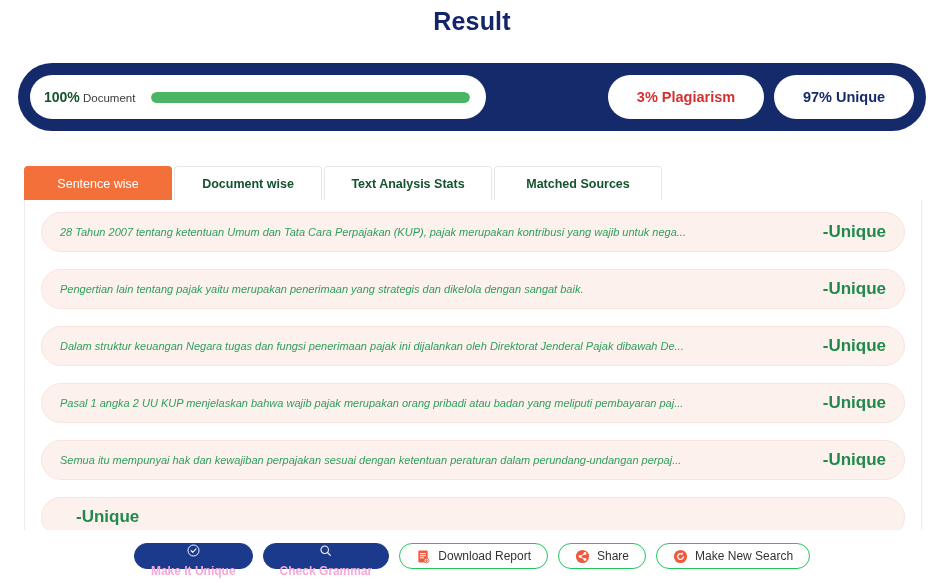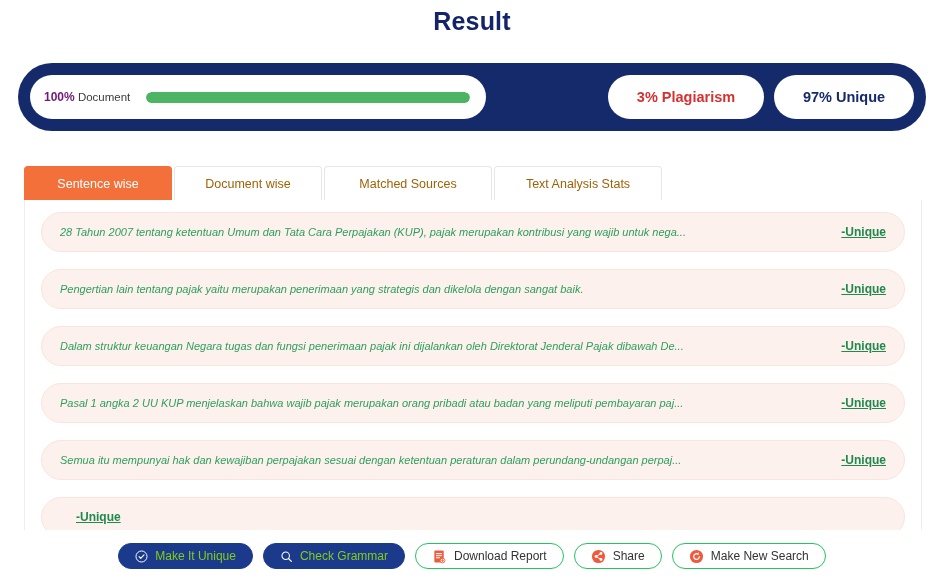--- a/index.html
+++ b/index.html
@@ -37,21 +37,21 @@
     background: #ffffff;
     border-radius: 22px;
     height: 44px;
     width: 456px;
     display: flex;
     align-items: center;
     padding: 0 14px;
     flex: 0 0 auto;
   }
   .progress-label { font-size: 11.5px; color: #3b3b3b; white-space: nowrap; }
-  .progress-label b { color: #701a75; font-size: 12px; font-weight: bold; }
+  .progress-label b { color: #14532d; font-size: 14px; font-weight: bold; }
   .progress-track {
     flex: 1;
     height: 11px;
     margin-left: 16px;
     margin-right: 2px;
     background: #ffffff;
     border-radius: 6px;
     overflow: hidden;
   }
   .progress-fill {
@@ -87,28 +87,29 @@
     display: flex;
     align-items: flex-end;
     border-bottom: 5px solid #1d4ed8;
   }
   .tab {
     height: 34px;
     display: flex;
     align-items: center;
     justify-content: center;
     font-size: 12.5px;
-    color: #a16207;
+    color: #14532d;
     background: #ffffff;
     border: 1px solid #e7e7e7;
     border-bottom: none;
     border-radius: 4px 4px 0 0;
     padding: 0 20px;
     margin-right: 2px;
     white-space: nowrap;
+    font-weight: bold;
   }
   .tab.active {
     background: #f4703a;
     color: #ffffff;
     border-color: #f4703a;
     font-weight: normal;
   }
   .tab:nth-child(1) { min-width: 148px; }
   .tab:nth-child(2) { min-width: 148px; }
   .tab:nth-child(3) { min-width: 168px; }
@@ -138,26 +139,25 @@
   .sentence-text {
     font-size: 11px;
     color: #2e9e5b;
     white-space: nowrap;
     overflow: hidden;
     text-overflow: clip;
     flex: 1;
     font-style: italic;
   }
   .sentence-tag {
-    font-size: 12px;
+    font-size: 17px;
     font-weight: bold;
     color: #1f8a4c;
     margin-left: 16px;
     white-space: nowrap;
-    text-decoration: underline;
   }
 
   
   .action-bar {
     position: absolute;
     left: 0; bottom: 0;
     width: 944px; height: 52px;
     background: #ffffff;
     display: flex;
     align-items: center;
@@ -170,23 +170,24 @@
     display: flex;
     align-items: center;
     gap: 7px;
     padding: 0 16px;
     font-size: 12px;
     white-space: nowrap;
     cursor: pointer;
   }
   .action-btn.primary {
     background: #1b3a8c;
-    color: #84cc16;
+    color: #f9a8d4;
     border: 1px solid #1b3a8c;
-    font-weight: normal;
+    font-weight: bold;
+    flex-direction: column;
   }
   .action-btn.ghost {
     background: #ffffff;
     color: #333333;
     border: 1px solid #22c55e;
   }
   .ic { display: inline-flex; align-items: center; justify-content: center; flex: 0 0 auto; }
   .ic svg { display: block; }
 </style>
 </head>
@@ -211,22 +212,22 @@
     <div class="stat-group">
       <div class="stat-pill plagiarism">3% Plagiarism</div>
       <div class="stat-pill unique">97% Unique</div>
     </div>
 
   </div>
 
   <div class="tabs-wrap">
     <div class="tab active">Sentence wise</div>
     <div class="tab">Document wise</div>
+    <div class="tab">Text Analysis Stats</div>
     <div class="tab">Matched Sources</div>
-    <div class="tab">Text Analysis Stats</div>
   </div>
 
   <div class="results-panel">
     <div class="results-inner">
 
       <div class="sentence-row">
         <div class="sentence-text">28 Tahun 2007 tentang ketentuan Umum dan Tata Cara Perpajakan (KUP), pajak merupakan kontribusi yang wajib untuk nega...</div>
         <div class="sentence-tag">-Unique</div>
       </div>
 

